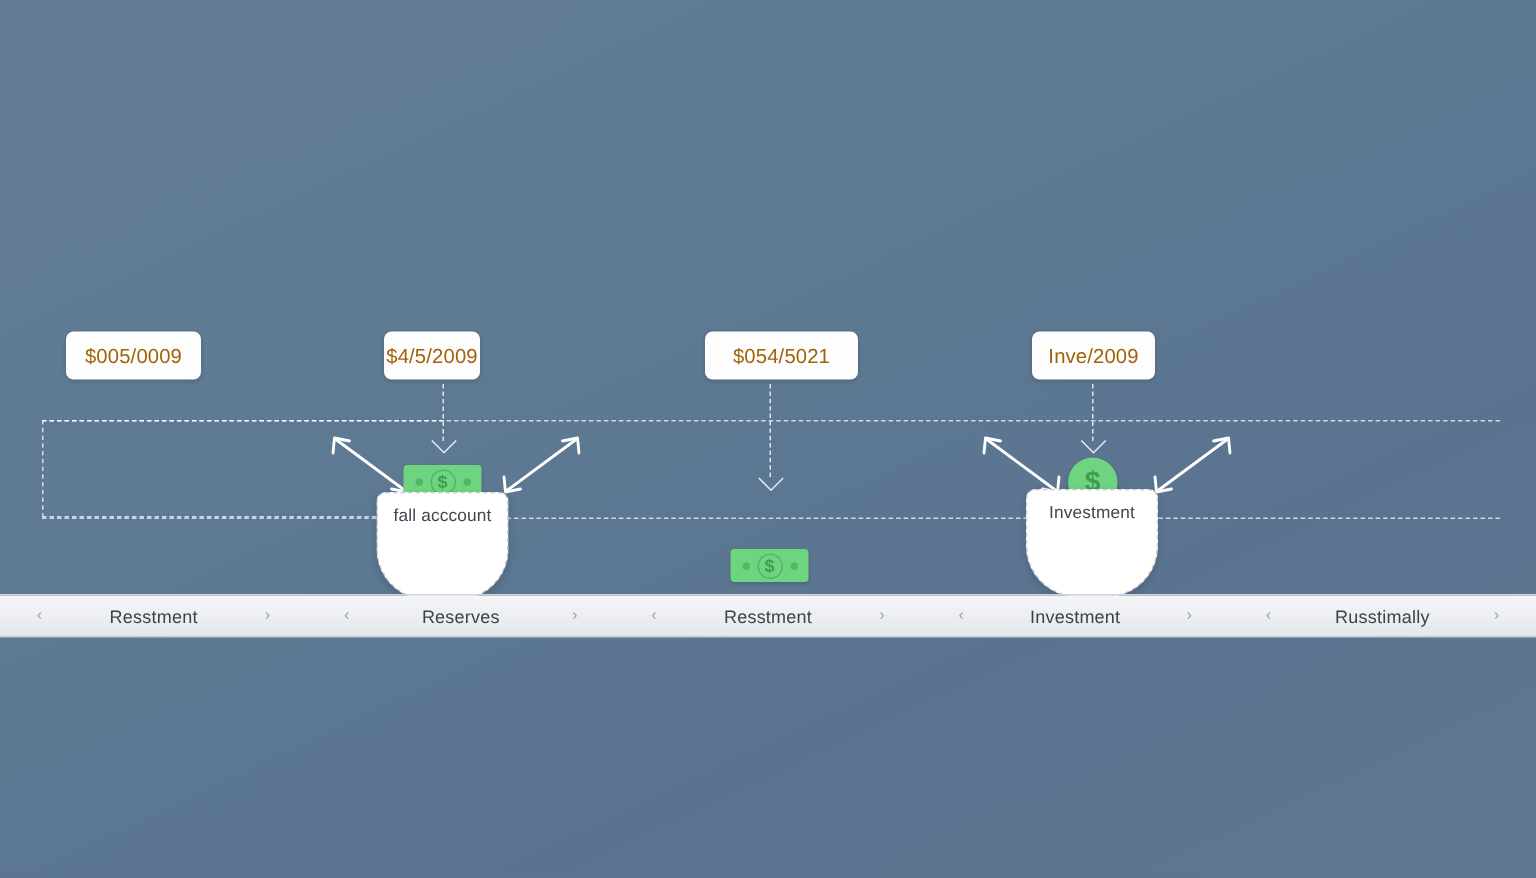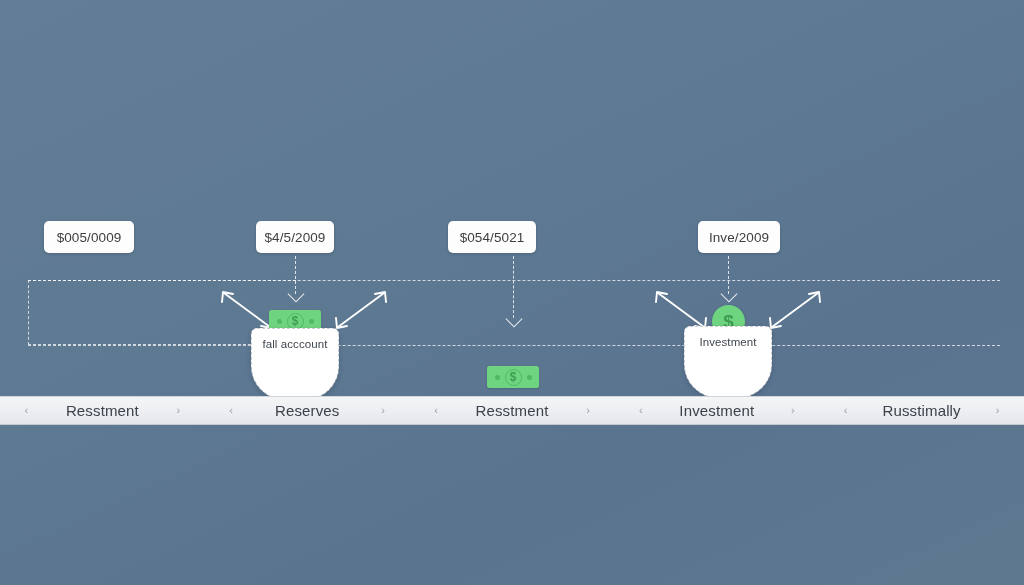--- a/index.html
+++ b/index.html
@@ -42,32 +42,32 @@
   
   .chip {
     position: absolute;
     top: 221px;
     height: 32px;
     background: #fdfdfd;
     border-radius: 5px;
     display: flex;
     align-items: center;
     justify-content: center;
-    color: #404040;
+    color: #a16207;
     font-size: 13.5px;
     letter-spacing: 0.1px;
     box-shadow: 0 1px 3px rgba(20,30,45,0.22);
     white-space: nowrap;
     padding: 0 27px;
     box-sizing: border-box;
   }
   .chip.c1 { left: 44px;  width: 90px; }
-  .chip.c2 { left: 256px; width: 78px; }
-  .chip.c3 { left: 448px; width: 88px; }
-  .chip.c4 { left: 688px; width: 82px; margin-left: 10px; }
+  .chip.c2 { left: 256px; width: 64px; }
+  .chip.c3 { left: 470px; width: 102px; }
+  .chip.c4 { left: 688px; width: 82px; }
 
   
   .vconn {
     position: absolute;
     width: 0;
     border-left: 1.7px dashed rgba(255,255,255,0.80);
   }
   .vconn.v2 { left: 295px; top: 256px; height: 38px; }
   .vconn.v3 { left: 513px; top: 256px; height: 62px; }
   .vconn.v4 { left: 728px; top: 256px; height: 38px; }
@@ -182,21 +182,21 @@
   }
   .navseg .chev {
     color: #9aa1aa;
     font-size: 11px;
     position: absolute;
     line-height: 1;
   }
   .navseg .chev.l { left: 12%; }
   .navseg .chev.r { right: 12%; }
   .navseg .ntext {
-    font-size: 15px;
+    font-size: 12px;
     color: #3c424a;
     letter-spacing: 0.15px;
     white-space: nowrap;
   }
 </style>
 </head>
 <body>
 
 <div id="stage">
 

